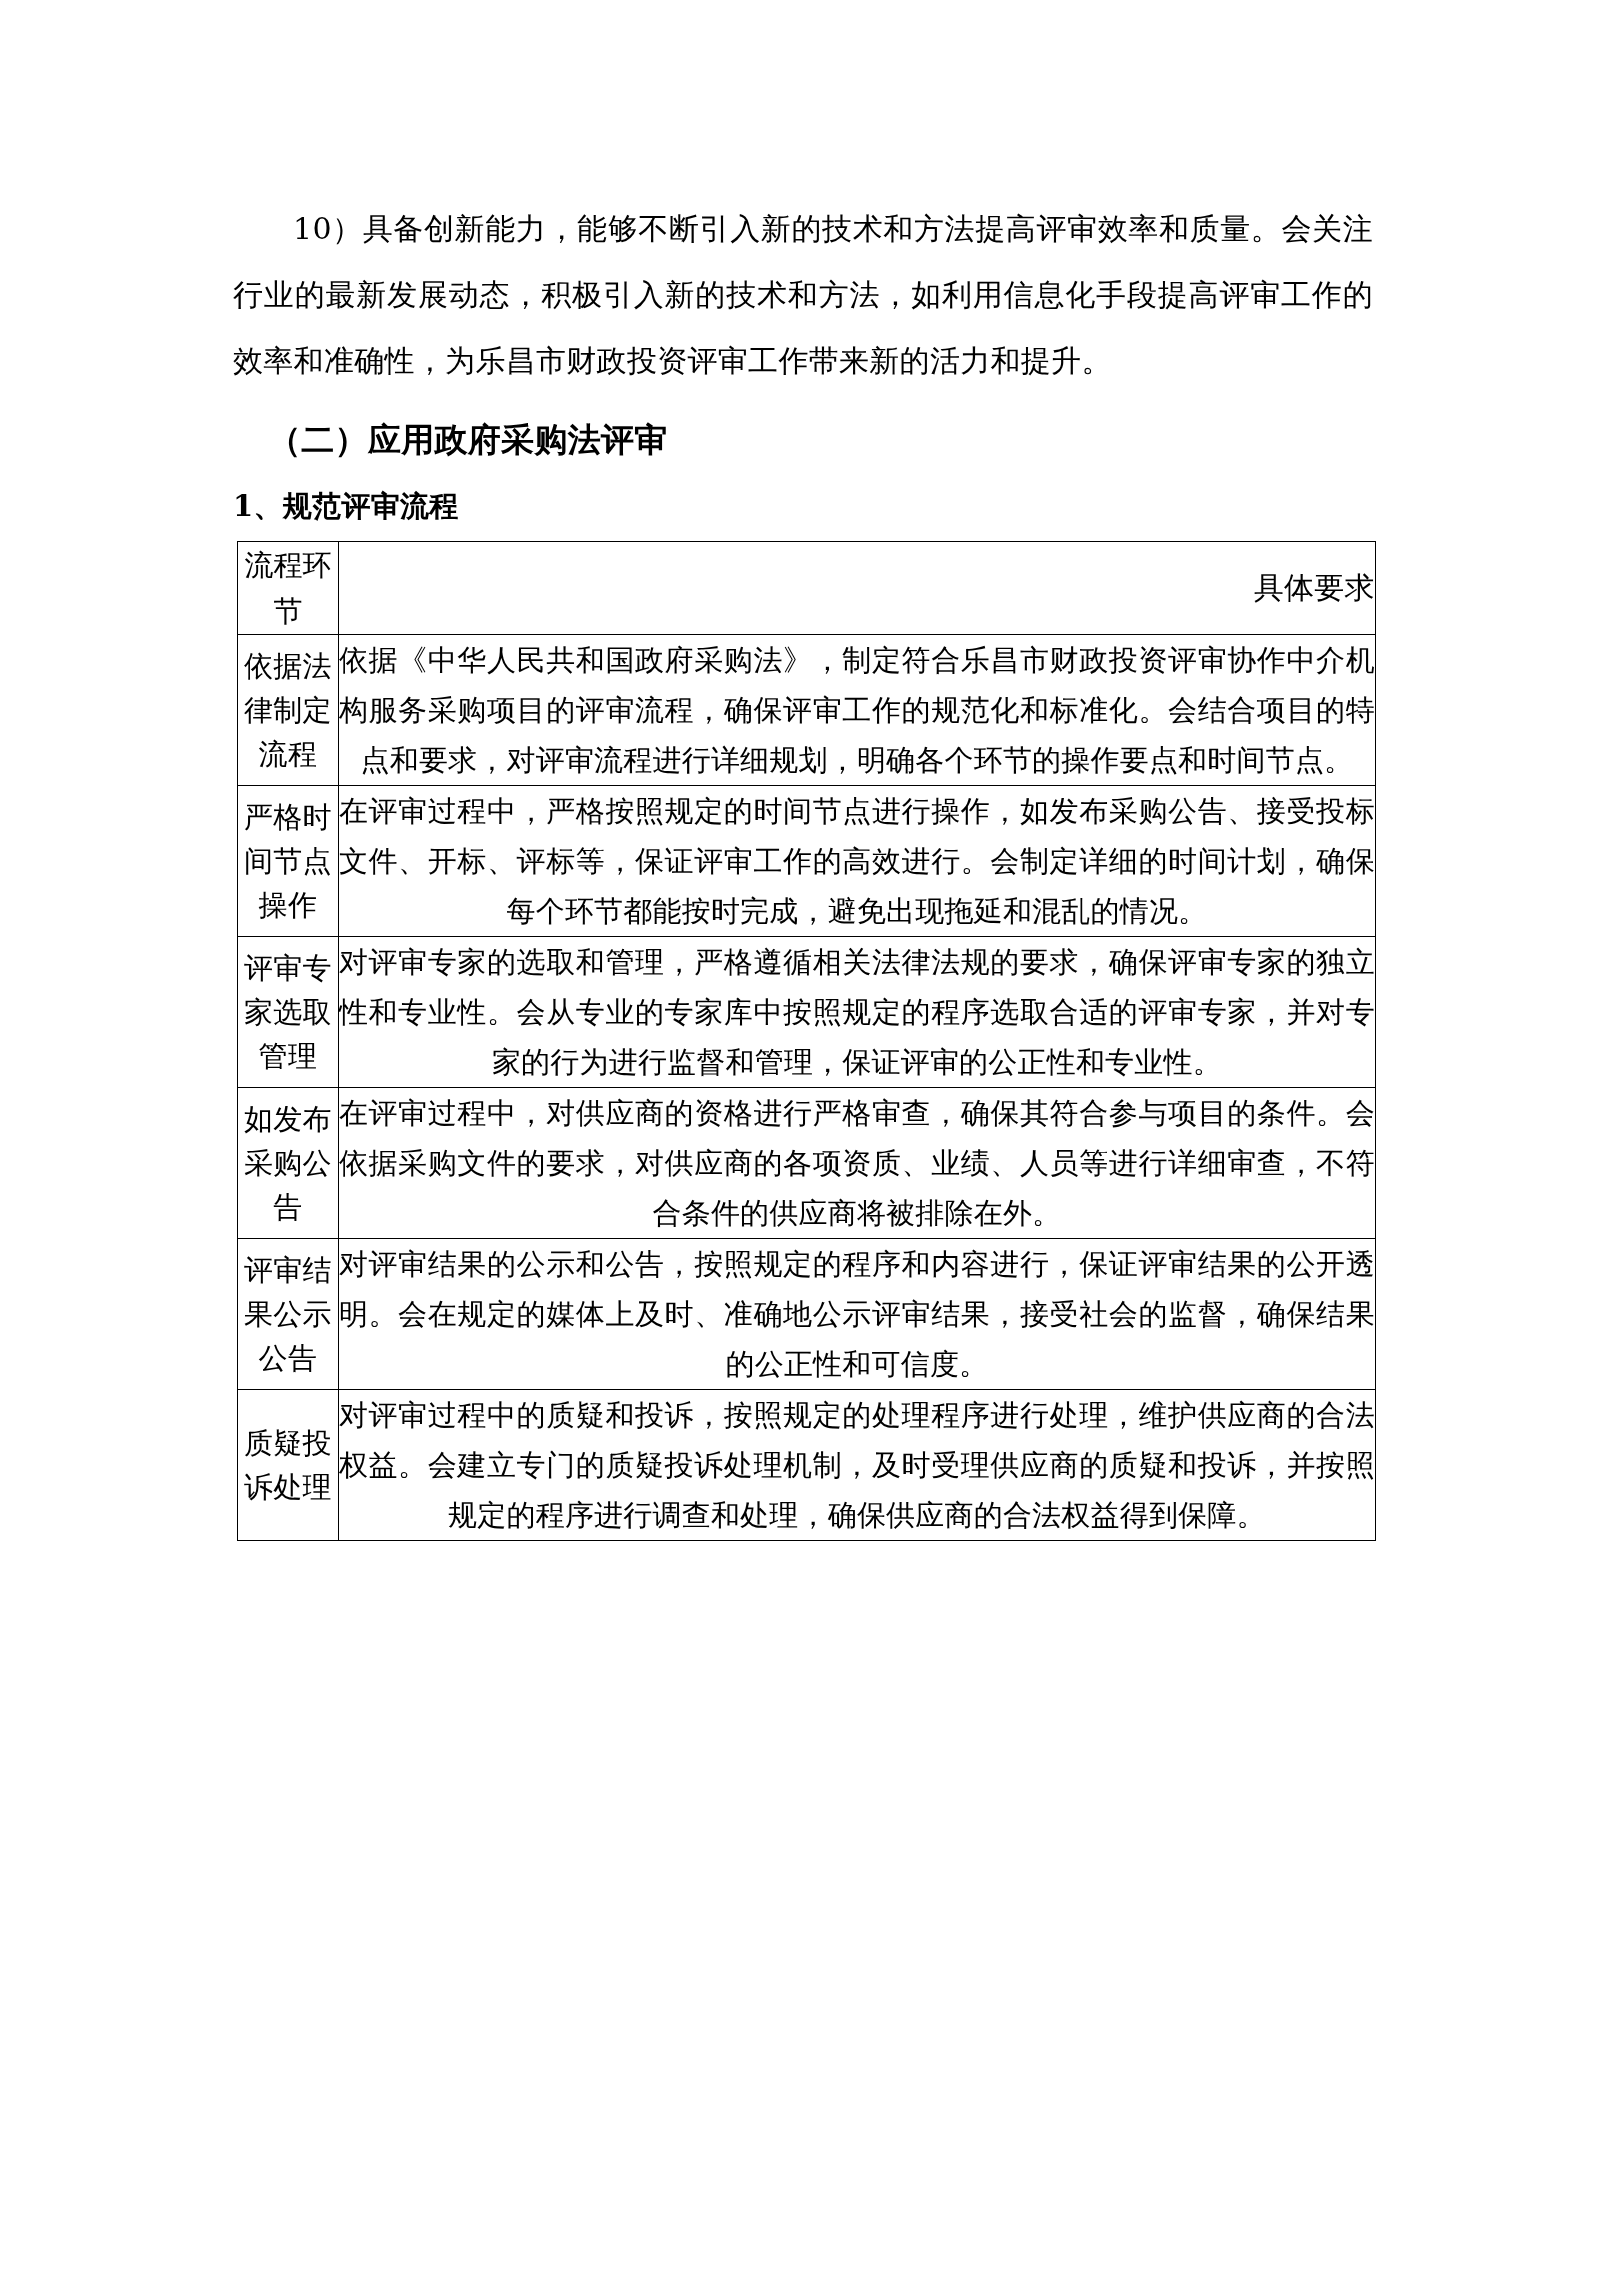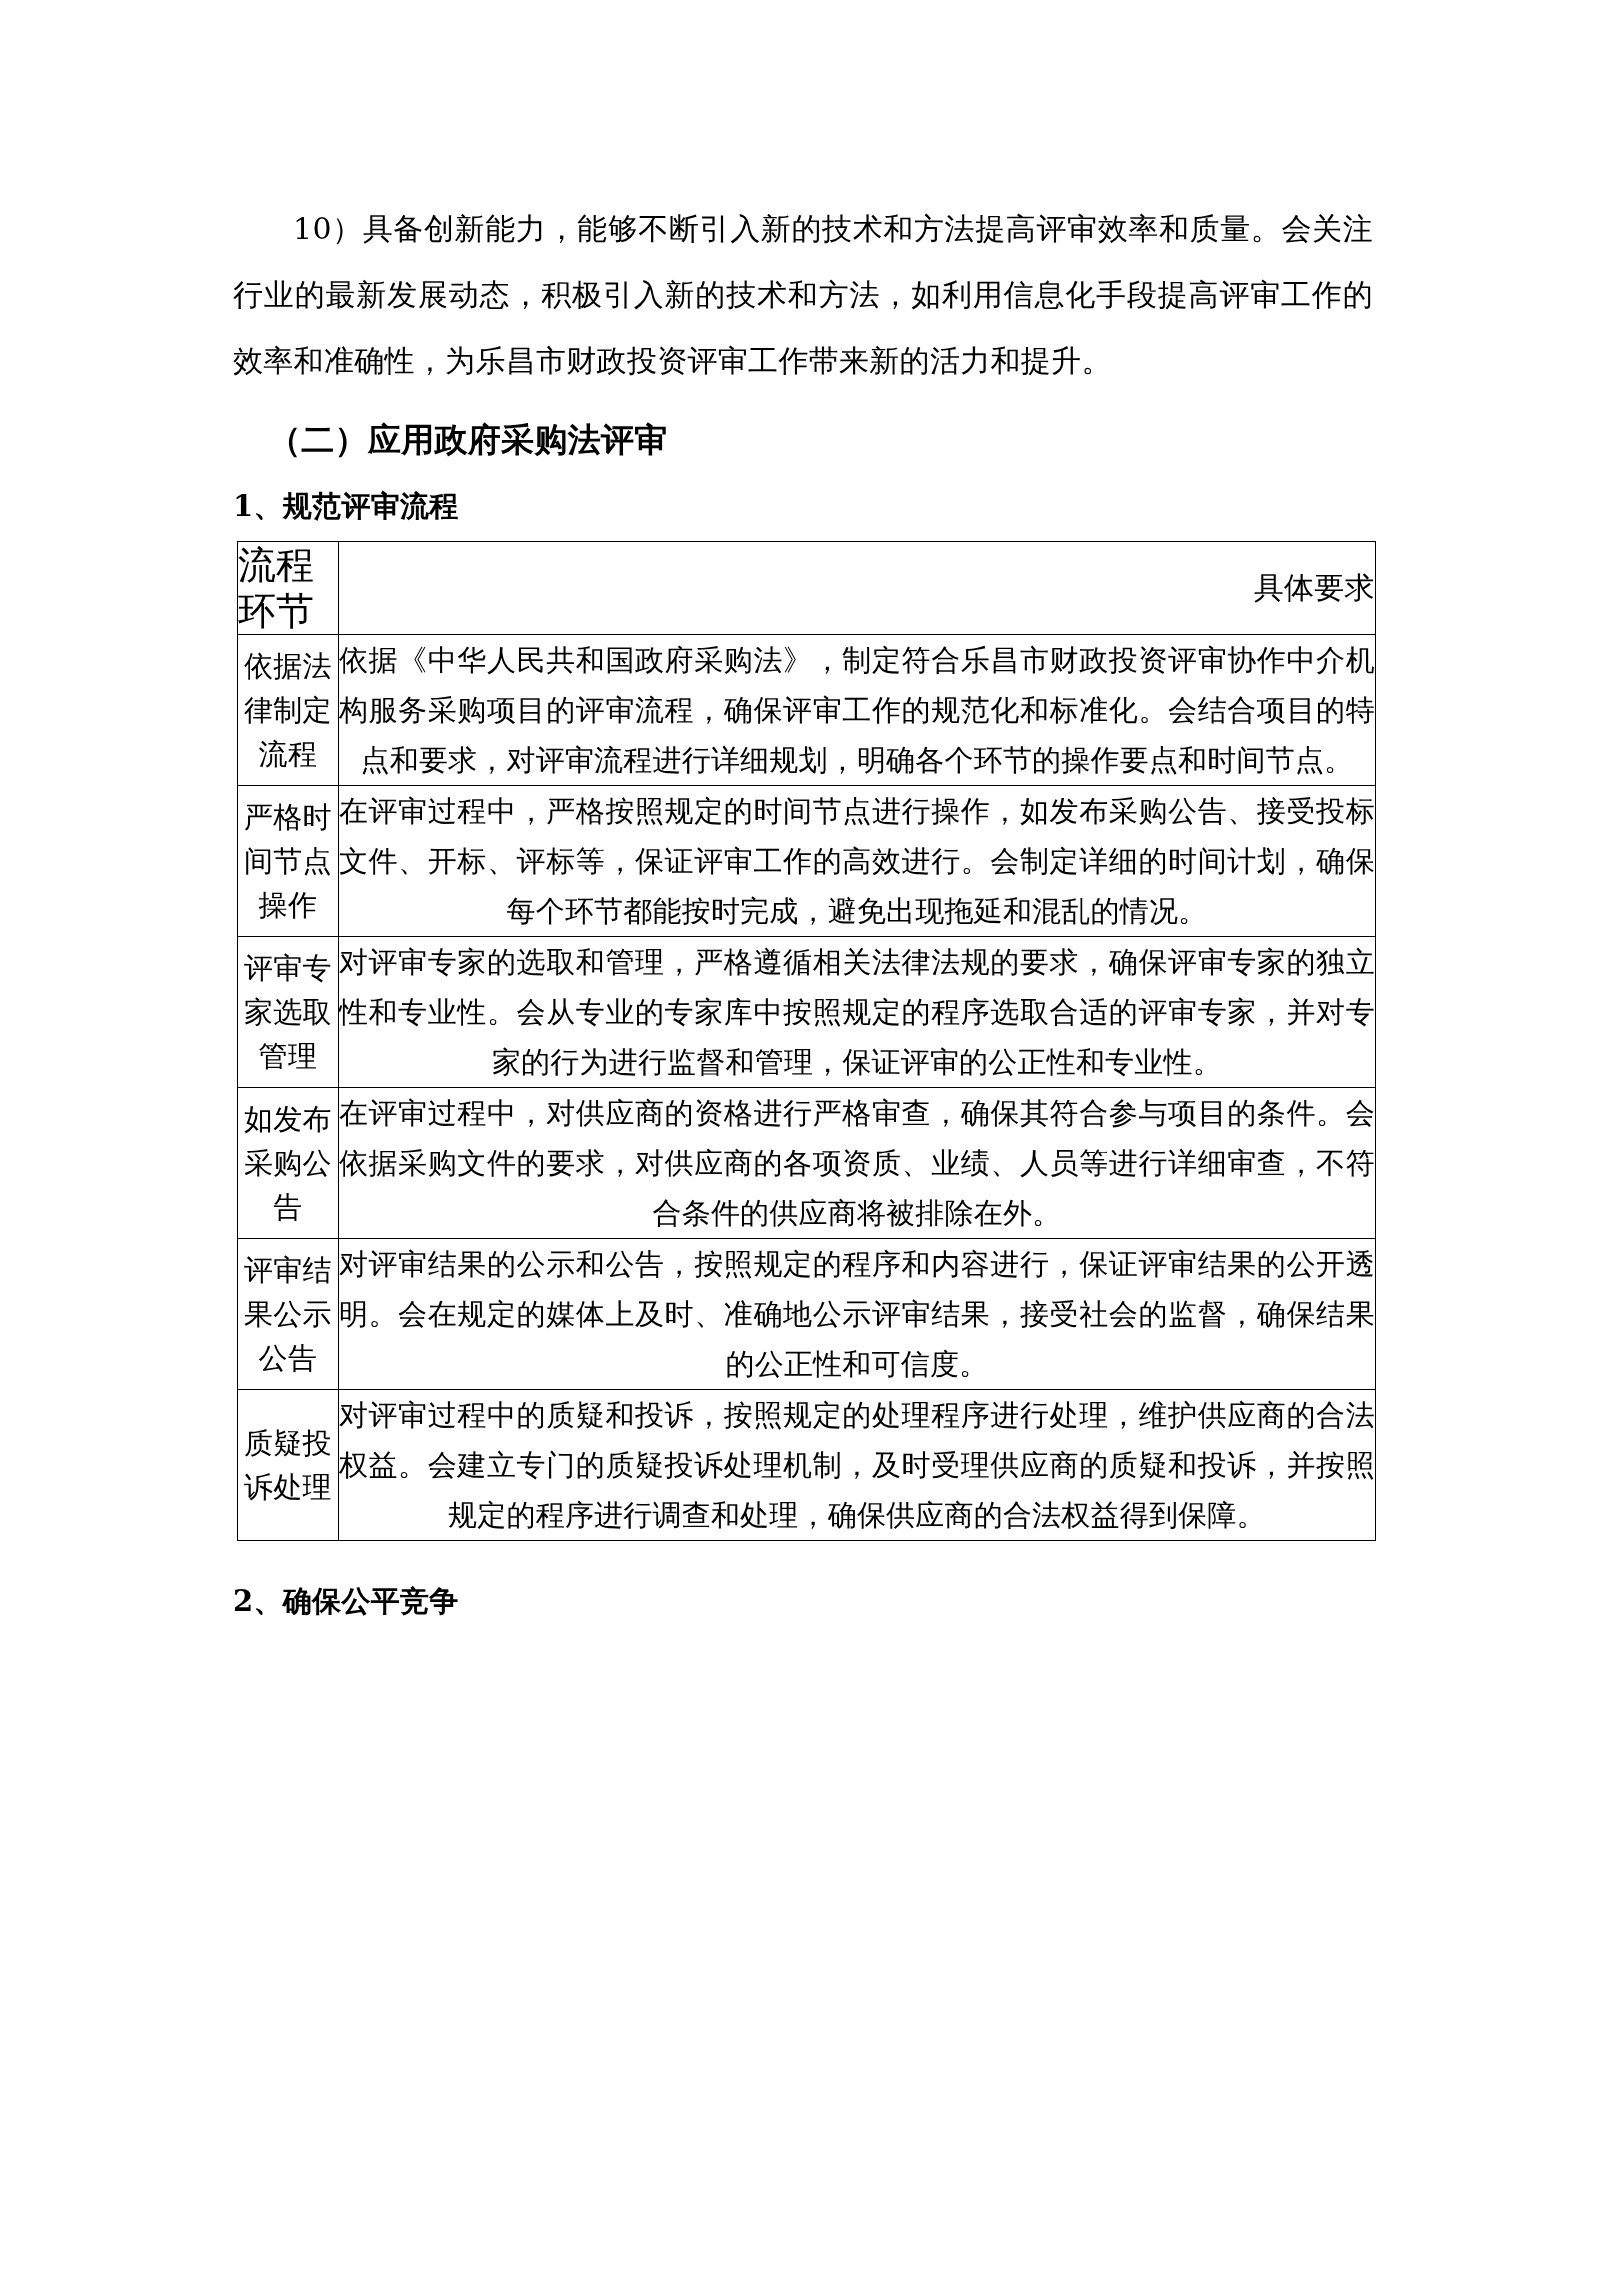--- a/index.html
+++ b/index.html
@@ -76,22 +76,22 @@
   }
   .cell-stage {
     text-align: center;
     font-size: 29px;
     line-height: 44px;
     letter-spacing: 0.3px;
     padding: 6.5px 11.8px;
     word-break: break-all;
   }
   .cell-head-stage {
-    text-align: left;
-    font-size: 38px;
+    text-align: center;
+    font-size: 29px;
     line-height: 46px;
     padding: 11.8px 11.8px;
     word-break: break-all;
   }
   .cell-head-req {
     text-align: right;
     font-size: 30px;
     line-height: 46px;
     padding: 11.8px 10.5px;
     letter-spacing: 0.3px;
@@ -157,17 +157,16 @@
           <td class="cell-stage">评审结果公示公告</td>
           <td class="cell-req">对评审结果的公示和公告，按照规定的程序和内容进行，保证评审结果的公开透明。会在规定的媒体上及时、准确地公示评审结果，接受社会的监督，确保结果的公正性和可信度。</td>
         </tr>
         <tr>
           <td class="cell-stage">质疑投诉处理</td>
           <td class="cell-req">对评审过程中的质疑和投诉，按照规定的处理程序进行处理，维护供应商的合法权益。会建立专门的质疑投诉处理机制，及时受理供应商的质疑和投诉，并按照规定的程序进行调查和处理，确保供应商的合法权益得到保障。</td>
         </tr>
       </tbody>
     </table>
 
-    <h3 class="after-table">2、确保公平竞争</h3>
 
   </div>
 </div>
 
 
 </body></html>

